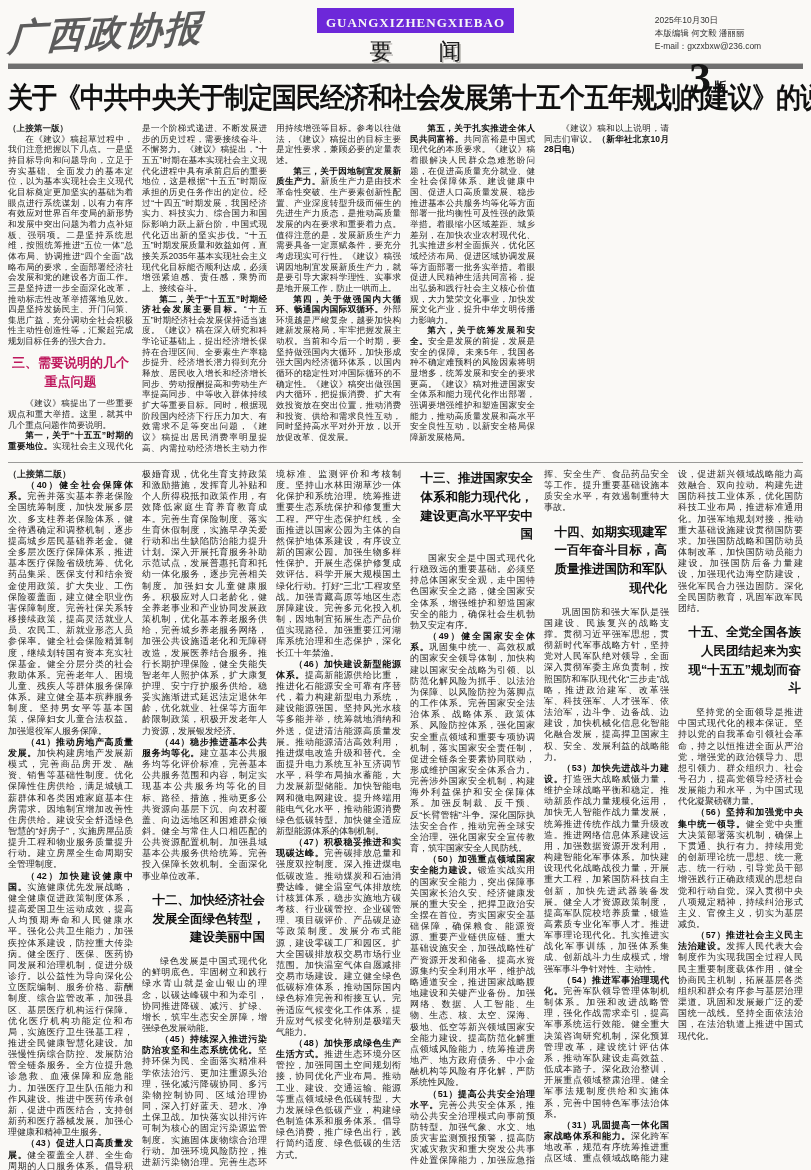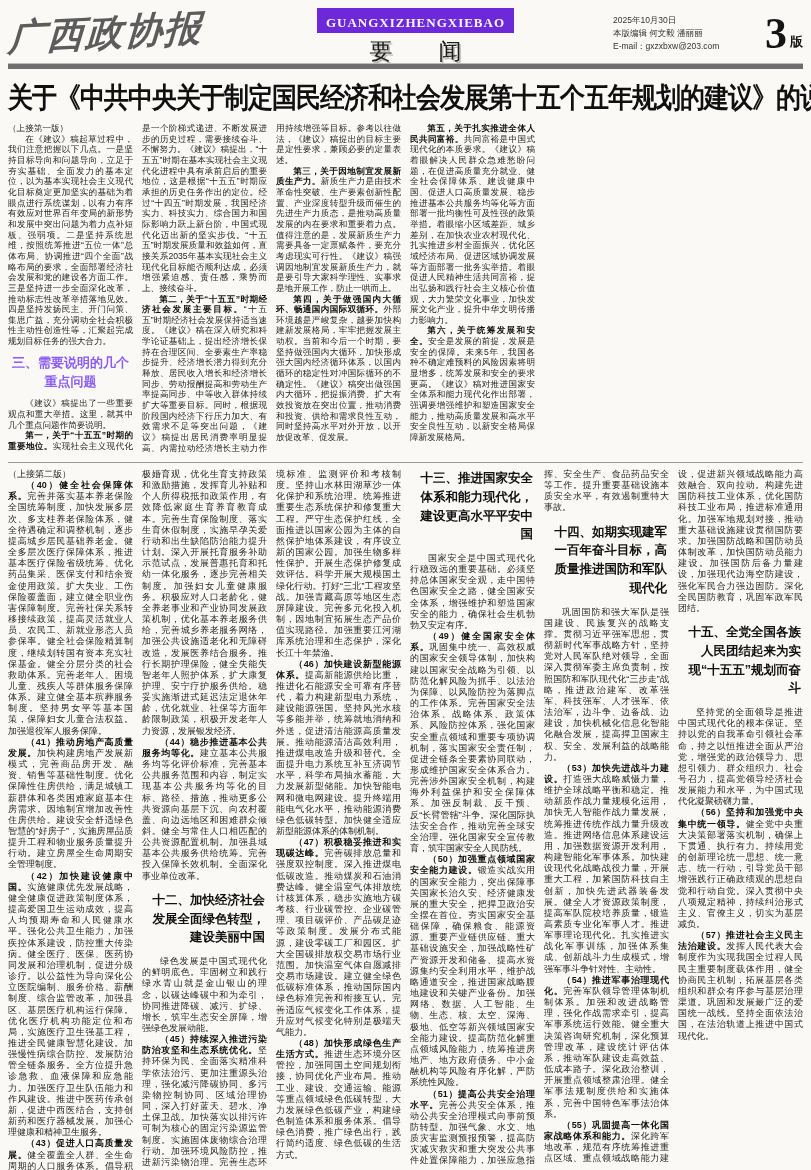--- a/index.html
+++ b/index.html
@@ -9,58 +9,58 @@
   
   header{display:flex;align-items:flex-start;height:54px;}
   .masthead{width:210px;font-family:"DejaVu Serif",serif;font-style:italic;font-weight:bold;
             font-size:37px;color:#5c5c5c;transform:rotate(-3deg) skewX(-6deg);
             letter-spacing:2px;line-height:52px;white-space:nowrap;}
   .center{flex:1;text-align:center;padding-top:2px;}
   .banner{display:inline-block;background:#6d28d9;color:#f7f7f7;font-family:"Liberation Serif",serif;
           font-weight:bold;font-size:13px;letter-spacing:1px;padding:7px 9px 2px 9px;}
   .sec{margin-top:3px;font-size:23px;font-weight:normal;color:#1e1e1e;
        letter-spacing:46px;text-indent:46px;text-shadow:1.5px 1.5px 0 #b9b7b2;}
-  .meta{width:190px;display:flex;align-items:center;gap:6px;padding-top:8px;}
+  .meta{width:190px;display:flex;align-items:center;gap:6px;padding-top:8px;flex-direction:column;}
   .metalines{font-size:8.5px;color:#333;line-height:1.55;text-align:left;flex:1;white-space:nowrap;}
   .pagenum{display:flex;align-items:flex-end;}
   .pagenum .num{font-family:"Liberation Serif",serif;font-weight:bold;font-size:44px;line-height:38px;color:#151515;}
   .pagenum .ban{font-size:13px;font-weight:bold;margin:0 0 2px 3px;color:#151515;}
   .rule{height:5px;background:#6f6f6f;margin-top:3px;border-top:1px solid #bdbcb8;}
   
   h1{margin:12px 0 9px 0;text-align:center;font-size:25px;letter-spacing:-1px;
      font-weight:900;color:#101010;white-space:nowrap;transform:scaleY(1.12);}
   
   .article{column-gap:9px;column-count:6;column-fill:auto;text-align:justify;color:#262626;}
   .a1{height:332px;font-size:8.6px;line-height:1.24;}
   .a2{height:706px;font-size:9px;line-height:1.24;}
   .article p{margin:0;text-indent:2em;}
-  .article p.lead{text-indent:0;font-weight:normal;}
+  .article p.lead{text-indent:0;font-weight:bold;}
   .article p b{color:#111;}
   .article .h3{text-indent:0;text-align:center;font-weight:bold;font-size:13px;
-               line-height:1.45;margin:7px 2px;break-inside:avoid;color:#8b5cf6;}
+               line-height:1.45;margin:7px 2px;break-inside:avoid;color:#be185d;}
   .article .hsec{text-indent:0;text-align:right;font-weight:bold;font-size:12.5px;
                line-height:1.5;margin:9px 2px;break-inside:avoid;color:#111;}
   .article .src{font-weight:bold;}
   .divider{border-top:1px solid #9a9a98;margin:7px 0 6px 0;}
 </style>
 </head>
 <body>
 
 <div class="page">
   <header>
     <div class="masthead">广西政协报</div>
     <div class="center">
       <div class="banner">GUANGXIZHENGXIEBAO</div>
       <div class="sec">要闻</div>
     </div>
     <div class="meta">
       <div class="metalines">
         <div>2025年10月30日</div>
         <div>本版编辑 何文毅 潘丽丽</div>
-        <div>E-mail：gxzxbxw@203.com</div>
+        <div>E-mail：gxzxbxw@236.com</div>
       </div>
       <div class="pagenum">
         <span class="num">3</span>
         <span class="ban">版</span>
       </div>
     </div>
   </header>
 
   <div class="rule"></div>
 
@@ -70,20 +70,21 @@
       <p class="lead">（上接第一版）</p>
       <p class="body">在《建议》稿起草过程中，我们注意把握以下几点。一是坚持目标导向和问题导向，立足于夯实基础、全面发力的基本定位，以为基本实现社会主义现代化目标奠定更加坚实的基础为着眼点进行系统谋划，以有力有序有效应对世界百年变局的新形势和发展中突出问题为着力点补短板、强弱项。二是坚持系统思维，按照统筹推进“五位一体”总体布局、协调推进“四个全面”战略布局的要求，全面部署经济社会发展和党的建设各方面工作。三是坚持进一步全面深化改革，推动标志性改革举措落地见效。四是坚持发扬民主、开门问策、集思广益，充分调动全社会积极性主动性创造性等，汇聚起完成规划目标任务的强大合力。</p>
       <p class="h3">三、需要说明的几个重点问题</p>
       <p class="body">《建议》稿提出了一些重要观点和重大举措。这里，就其中几个重点问题作简要说明。</p>
       <p class="body"><b>第一，关于“十五五”时期的重要地位。</b>实现社会主义现代化是一个阶梯式递进、不断发展进步的历史过程，需要接续奋斗、不懈努力。《建议》稿提出，“十五五”时期在基本实现社会主义现代化进程中具有承前启后的重要地位，这是根据“十五五”时期应承担的历史任务作出的定位。经过“十四五”时期发展，我国经济实力、科技实力、综合国力和国际影响力跃上新台阶，中国式现代化迈出新的坚实步伐。“十五五”时期发展质量和效益如何，直接关系2035年基本实现社会主义现代化目标能否顺利达成，必须增强紧迫感、责任感，乘势而上、接续奋斗。</p>
       <p class="body"><b>第二，关于“十五五”时期经济社会发展主要目标。</b>“十五五”时期经济社会发展保持适当速度。《建议》稿在深入研究和科学论证基础上，提出经济增长保持在合理区间、全要素生产率稳步提升、经济增长潜力得到充分释放、居民收入增长和经济增长同步、劳动报酬提高和劳动生产率提高同步、中等收入群体持续扩大等重要目标。同时，根据现阶段国内经济下行压力加大、有效需求不足等突出问题，《建议》稿提出居民消费率明显提高、内需拉动经济增长主动力作用持续增强等目标。参考以往做法，《建议》稿提出的目标主要是定性要求，兼顾必要的定量表述。</p>
       <p class="body"><b>第三，关于因地制宜发展新质生产力。</b>新质生产力是由技术革命性突破、生产要素创新性配置、产业深度转型升级而催生的先进生产力质态，是推动高质量发展的内在要求和重要着力点。值得注意的是，发展新质生产力需要具备一定禀赋条件，要充分考虑现实可行性。《建议》稿强调因地制宜发展新质生产力，就是要引导大家科学理性、实事求是地开展工作，防止一哄而上。</p>
       <p class="body"><b>第四，关于做强国内大循环、畅通国内国际双循环。</b>外部环境越是严峻复杂，越要加快构建新发展格局，牢牢把握发展主动权。当前和今后一个时期，要坚持做强国内大循环，加快形成强大国内经济循环体系，以国内循环的稳定性对冲国际循环的不确定性。《建议》稿突出做强国内大循环，把提振消费、扩大有效投资放在突出位置，推动消费和投资、供给和需求良性互动，同时坚持高水平对外开放，以开放促改革、促发展。</p>
       <p class="body"><b>第五，关于扎实推进全体人民共同富裕。</b>共同富裕是中国式现代化的本质要求。《建议》稿着眼解决人民群众急难愁盼问题，在促进高质量充分就业、健全社会保障体系、建设健康中国、促进人口高质量发展、稳步推进基本公共服务均等化等方面部署一批均衡性可及性强的政策举措。着眼缩小区域差距、城乡差别，在加快农业农村现代化、扎实推进乡村全面振兴，优化区域经济布局、促进区域协调发展等方面部署一批务实举措。着眼促进人民精神生活共同富裕，提出弘扬和践行社会主义核心价值观，大力繁荣文化事业，加快发展文化产业，提升中华文明传播力影响力。</p>
       <p class="body"><b>第六，关于统筹发展和安全。</b>安全是发展的前提，发展是安全的保障。未来5年，我国各种不确定难预料的风险因素将明显增多，统筹发展和安全的要求更高。《建议》稿对推进国家安全体系和能力现代化作出部署，强调要增强维护和塑造国家安全能力，推动高质量发展和高水平安全良性互动，以新安全格局保障新发展格局。</p>
+      <p class="body">《建议》稿和以上说明，请同志们审议。<b class="src">（新华社北京10月28日电）</b></p>
     </section>
 
   <div class="divider"></div>
 
   <section class="article a2">
       <p class="lead">（上接第二版）</p>
       <p class="body"><b>（40）健全社会保障体系。</b>完善并落实基本养老保险全国统筹制度，加快发展多层次、多支柱养老保险体系，健全待遇确定和调整机制，逐步提高城乡居民基础养老金。健全多层次医疗保障体系，推进基本医疗保险省级统筹、优化药品集采、医保支付和结余资金使用政策。扩大失业、工伤保险覆盖面，建立健全职业伤害保障制度。完善社保关系转移接续政策，提高灵活就业人员、农民工、新就业形态人员参保率。健全社会保险精算制度，继续划转国有资本充实社保基金。健全分层分类的社会救助体系。完善老年人、困境儿童、残疾人等群体服务保障体系。建立健全基本殡葬服务制度。坚持男女平等基本国策，保障妇女儿童合法权益。加强退役军人服务保障。</p>
       <p class="body"><b>（41）推动房地产高质量发展。</b>加快构建房地产发展新模式，完善商品房开发、融资、销售等基础性制度。优化保障性住房供给，满足城镇工薪群体和各类困难家庭基本住房需求。因地制宜增加改善性住房供给。建设安全舒适绿色智慧的“好房子”，实施房屋品质提升工程和物业服务质量提升行动。建立房屋全生命周期安全管理制度。</p>
       <p class="body"><b>（42）加快建设健康中国。</b>实施健康优先发展战略，健全健康促进政策制度体系，提高爱国卫生运动成效，提高人均预期寿命和人民健康水平。强化公共卫生能力，加强疾控体系建设，防控重大传染病。健全医疗、医保、医药协同发展和治理机制，促进分级诊疗。以公益性为导向深化公立医院编制、服务价格、薪酬制度、综合监管改革，加强县区、基层医疗机构运行保障。优化医疗机构功能定位和布局，实施医疗卫生强基工程，推进全民健康智慧化建设。加强慢性病综合防控、发展防治管全链条服务。全方位提升急诊急救、血液保障和应急能力。加强医疗卫生队伍能力和作风建设。推进中医药传承创新，促进中西医结合，支持创新药和医疗器械发展。加强心理健康和精神卫生服务。</p>
       <p class="body"><b>（43）促进人口高质量发展。</b>健全覆盖全人群、全生命周期的人口服务体系。倡导积极婚育观，优化生育支持政策和激励措施，发挥育儿补贴和个人所得税抵扣政策作用，有效降低家庭生育养育教育成本。完善生育保险制度、落实生育休假制度，实施早孕关爱行动和出生缺陷防治能力提升计划。深入开展托育服务补助示范试点，发展普惠托育和托幼一体化服务，逐步完善相关制度。加强妇女儿童健康服务。积极应对人口老龄化，健全养老事业和产业协同发展政策机制，优化基本养老服务供给，完善城乡养老服务网络，加强公共设施适老化和无障碍改造，发展医养结合服务。推行长期护理保险，健全失能失智老年人照护体系，扩大康复护理、安宁疗护服务供给。稳妥实施渐进式延迟法定退休年龄，优化就业、社保等方面年龄限制政策，积极开发老年人力资源，发展银发经济。</p>
@@ -96,19 +97,19 @@
       <p class="body"><b>（48）加快形成绿色生产生活方式。</b>推进生态环境分区管控，加强同国土空间规划衔接，协同优化产业布局。推动工业、建设、交通运输、能源等重点领域绿色低碳转型，大力发展绿色低碳产业，构建绿色制造体系和服务体系。倡导绿色消费，推广绿色出行，践行简约适度、绿色低碳的生活方式。</p>
       <p class="hsec">十三、推进国家安全体系和能力现代化，建设更高水平平安中国</p>
       <p class="body">国家安全是中国式现代化行稳致远的重要基础。必须坚持总体国家安全观，走中国特色国家安全之路，健全国家安全体系，增强维护和塑造国家安全的能力，确保社会生机勃勃又安定有序。</p>
       <p class="body"><b>（49）健全国家安全体系。</b>巩固集中统一、高效权威的国家安全领导体制，加快构建以国家安全战略为引领、以防范化解风险为抓手、以法治为保障、以风险防控为落脚点的工作体系。完善国家安全法治体系、战略体系、政策体系、风险防控体系，强化国家安全重点领域和重要专项协调机制，落实国家安全责任制，促进全链条全要素协同联动，形成维护国家安全体系合力。完善涉外国家安全机制，构建海外利益保护和安全保障体系。加强反制裁、反干预、反“长臂管辖”斗争。深化国际执法安全合作，推动完善全球安全治理。强化国家安全宣传教育，筑牢国家安全人民防线。</p>
       <p class="body"><b>（50）加强重点领域国家安全能力建设。</b>锻造实战实用的国家安全能力，突出保障事关国家长治久安、经济健康发展的重大安全，把捍卫政治安全摆在首位。夯实国家安全基础保障，确保粮食、能源资源、重要产业链供应链、重大基础设施安全，加强战略性矿产资源开发和储备、提高水资源集约安全利用水平，维护战略通道安全，推进国家战略腹地建设和关键产业备份。加强网络、数据、人工智能、生物、生态、核、太空、深海、极地、低空等新兴领域国家安全能力建设。提高防范化解重点领域风险能力，统筹推进房地产、地方政府债务、中小金融机构等风险有序化解，严防系统性风险。</p>
       <p class="body"><b>（51）提高公共安全治理水平。</b>完善公共安全体系，推动公共安全治理模式向事前预防转型。加强气象、水文、地质灾害监测预报预警，提高防灾减灾救灾和重大突发公共事件处置保障能力，加强应急指挥、安全生产、食品药品安全等工作。提升重要基础设施本质安全水平，有效遏制重特大事故。</p>
       <p class="hsec">十四、如期实现建军一百年奋斗目标，高质量推进国防和军队现代化</p>
       <p class="body">巩固国防和强大军队是强国建设、民族复兴的战略支撑。贯彻习近平强军思想，贯彻新时代军事战略方针，坚持党对人民军队绝对领导，全面深入贯彻军委主席负责制，按照国防和军队现代化“三步走”战略，推进政治建军、改革强军、科技强军、人才强军、依法治军，边斗争、边备战、边建设，加快机械化信息化智能化融合发展，提高捍卫国家主权、安全、发展利益的战略能力。</p>
       <p class="body"><b>（53）加快先进战斗力建设。</b>打造强大战略威慑力量，维护全球战略平衡和稳定。推动新质作战力量规模化运用，加快无人智能作战力量发展，统筹推进传统作战力量升级改造。推进网络信息体系建设运用，加强数据资源开发利用，构建智能化军事体系。加快建设现代化战略战役力量，开展重大工程，加紧国防科技自主创新，加快先进武器装备发展。健全人才资源政策制度，提高军队院校培养质量，锻造高素质专业化军事人才。推进军事理论现代化。扎实推进实战化军事训练，加强体系集成、创新战斗力生成模式，增强军事斗争针对性、主动性。</p>
       <p class="body"><b>（54）推进军事治理现代化。</b>完善军队领导管理体制机制体系。加强和改进战略管理，强化作战需求牵引，提高军事系统运行效能。健全重大决策咨询研究机制，深化预算管理改革，建设统计评估体系，推动军队建设走高效益、低成本路子。深化政治整训，开展重点领域整肃治理。健全军事法规制度供给和实施体系，完善中国特色军事法治体系。</p>
-      <p class="body"><b>（55）巩固提高一体化国家战略体系和能力。</b>深化跨军地改革，规范有序统筹推进重点区域、重点领域战略能力建设，促进新兴领域战略能力高效融合、双向拉动。构建先进国防科技工业体系，优化国防科技工业布局，推进标准通用化。加强军地规划对接，推动重大基础设施建设贯彻国防要求。加强国防战略和国防动员体制改革，加快国防动员能力建设。加强国防后备力量建设，加强现代边海空防建设，强化军民合力强边固防。深化全民国防教育，巩固军政军民团结。</p>
+      <p class="body"><b>（31）巩固提高一体化国家战略体系和能力。</b>深化跨军地改革，规范有序统筹推进重点区域、重点领域战略能力建设，促进新兴领域战略能力高效融合、双向拉动。构建先进国防科技工业体系，优化国防科技工业布局，推进标准通用化。加强军地规划对接，推动重大基础设施建设贯彻国防要求。加强国防战略和国防动员体制改革，加快国防动员能力建设。加强国防后备力量建设，加强现代边海空防建设，强化军民合力强边固防。深化全民国防教育，巩固军政军民团结。</p>
       <p class="hsec">十五、全党全国各族人民团结起来为实现“十五五”规划而奋斗</p>
       <p class="body">坚持党的全面领导是推进中国式现代化的根本保证。坚持以党的自我革命引领社会革命，持之以恒推进全面从严治党，增强党的政治领导力、思想引领力、群众组织力、社会号召力，提高党领导经济社会发展能力和水平，为中国式现代化凝聚磅礴力量。</p>
       <p class="body"><b>（56）坚持和加强党中央集中统一领导。</b>健全党中央重大决策部署落实机制，确保上下贯通、执行有力。持续用党的创新理论统一思想、统一意志、统一行动，引导党员干部增强践行正确政绩观的思想自觉和行动自觉。深入贯彻中央八项规定精神，持续纠治形式主义、官僚主义，切实为基层减负。</p>
       <p class="body"><b>（57）推进社会主义民主法治建设。</b>发挥人民代表大会制度作为实现我国全过程人民民主重要制度载体作用，健全协商民主机制，拓展基层各类组织和群众有序参与基层治理渠道。巩固和发展最广泛的爱国统一战线。坚持全面依法治国，在法治轨道上推进中国式现代化。</p>
     </section>
 </div>
 
 </body></html>

